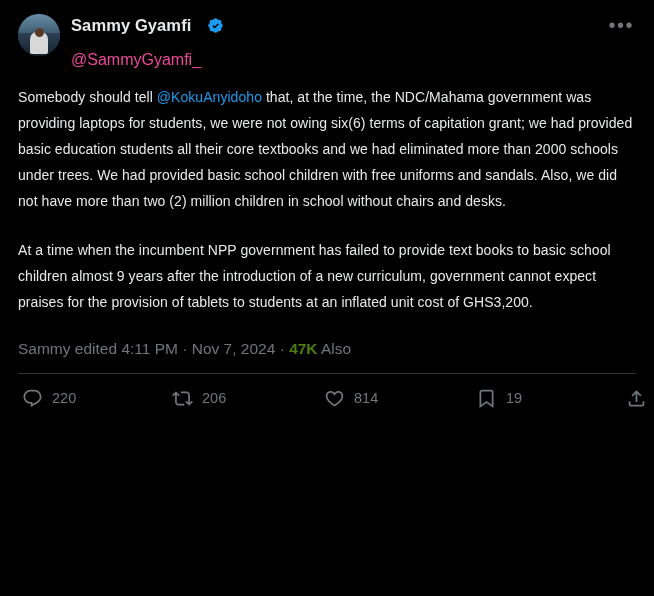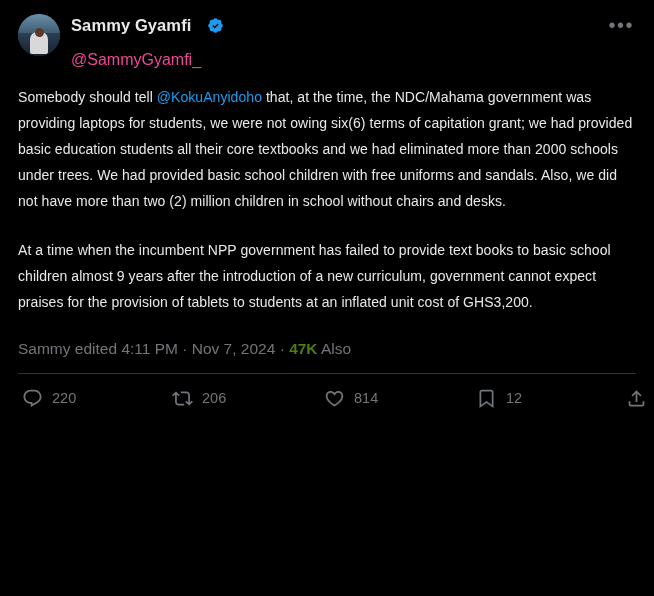--- a/index.html
+++ b/index.html
@@ -239,21 +239,21 @@
       </span>
       <span>814</span>
     </div>
 
     <div class="action">
       <span>
         <svg viewBox="0 0 24 24" width="21" height="21" aria-hidden="true">
           <path class="icon-fill" d="M4 4.5C4 3.12 5.119 2 6.5 2h11C18.881 2 20 3.12 20 4.5v18.44l-8-5.71-8 5.71V4.5zM6.5 4c-.276 0-.5.22-.5.5v14.56l6-4.29 6 4.29V4.5c0-.28-.224-.5-.5-.5h-11z"></path>
         </svg>
       </span>
-      <span>12</span>
+      <span>19</span>
     </div>
 
     <div class="action">
       <span>
         <svg viewBox="0 0 24 24" width="21" height="21" aria-hidden="true">
           <path class="icon-fill" d="M12 2.59l5.7 5.7-1.41 1.42L13 6.41V16h-2V6.41l-3.3 3.3-1.41-1.42L12 2.59zM21 15l-.02 3.51c0 1.38-1.12 2.49-2.5 2.49H5.5C4.11 21 3 19.88 3 18.5V15h2v3.5c0 .28.22.5.5.5h12.98c.28 0 .5-.22.5-.5L19 15h2z"></path>
         </svg>
       </span>
       <span></span>
     </div>

